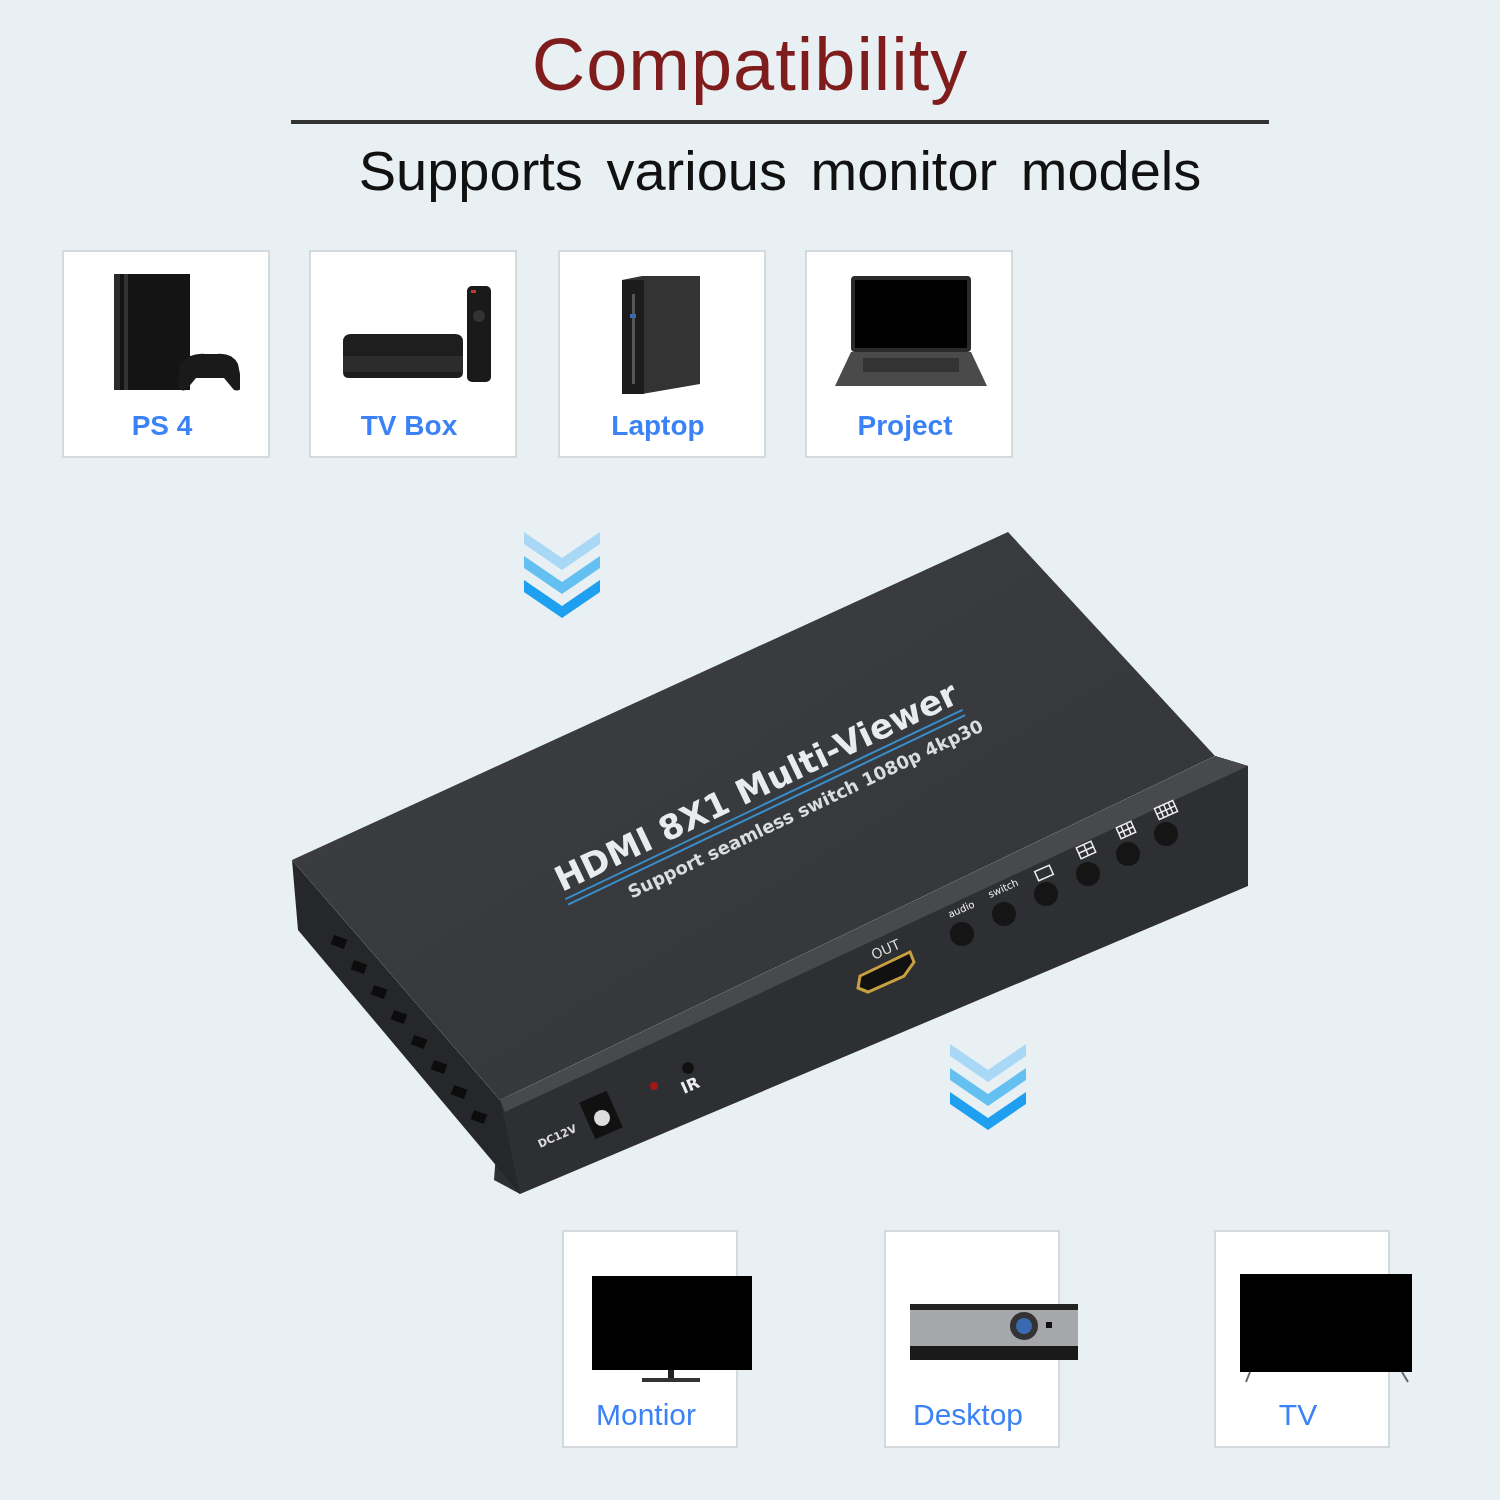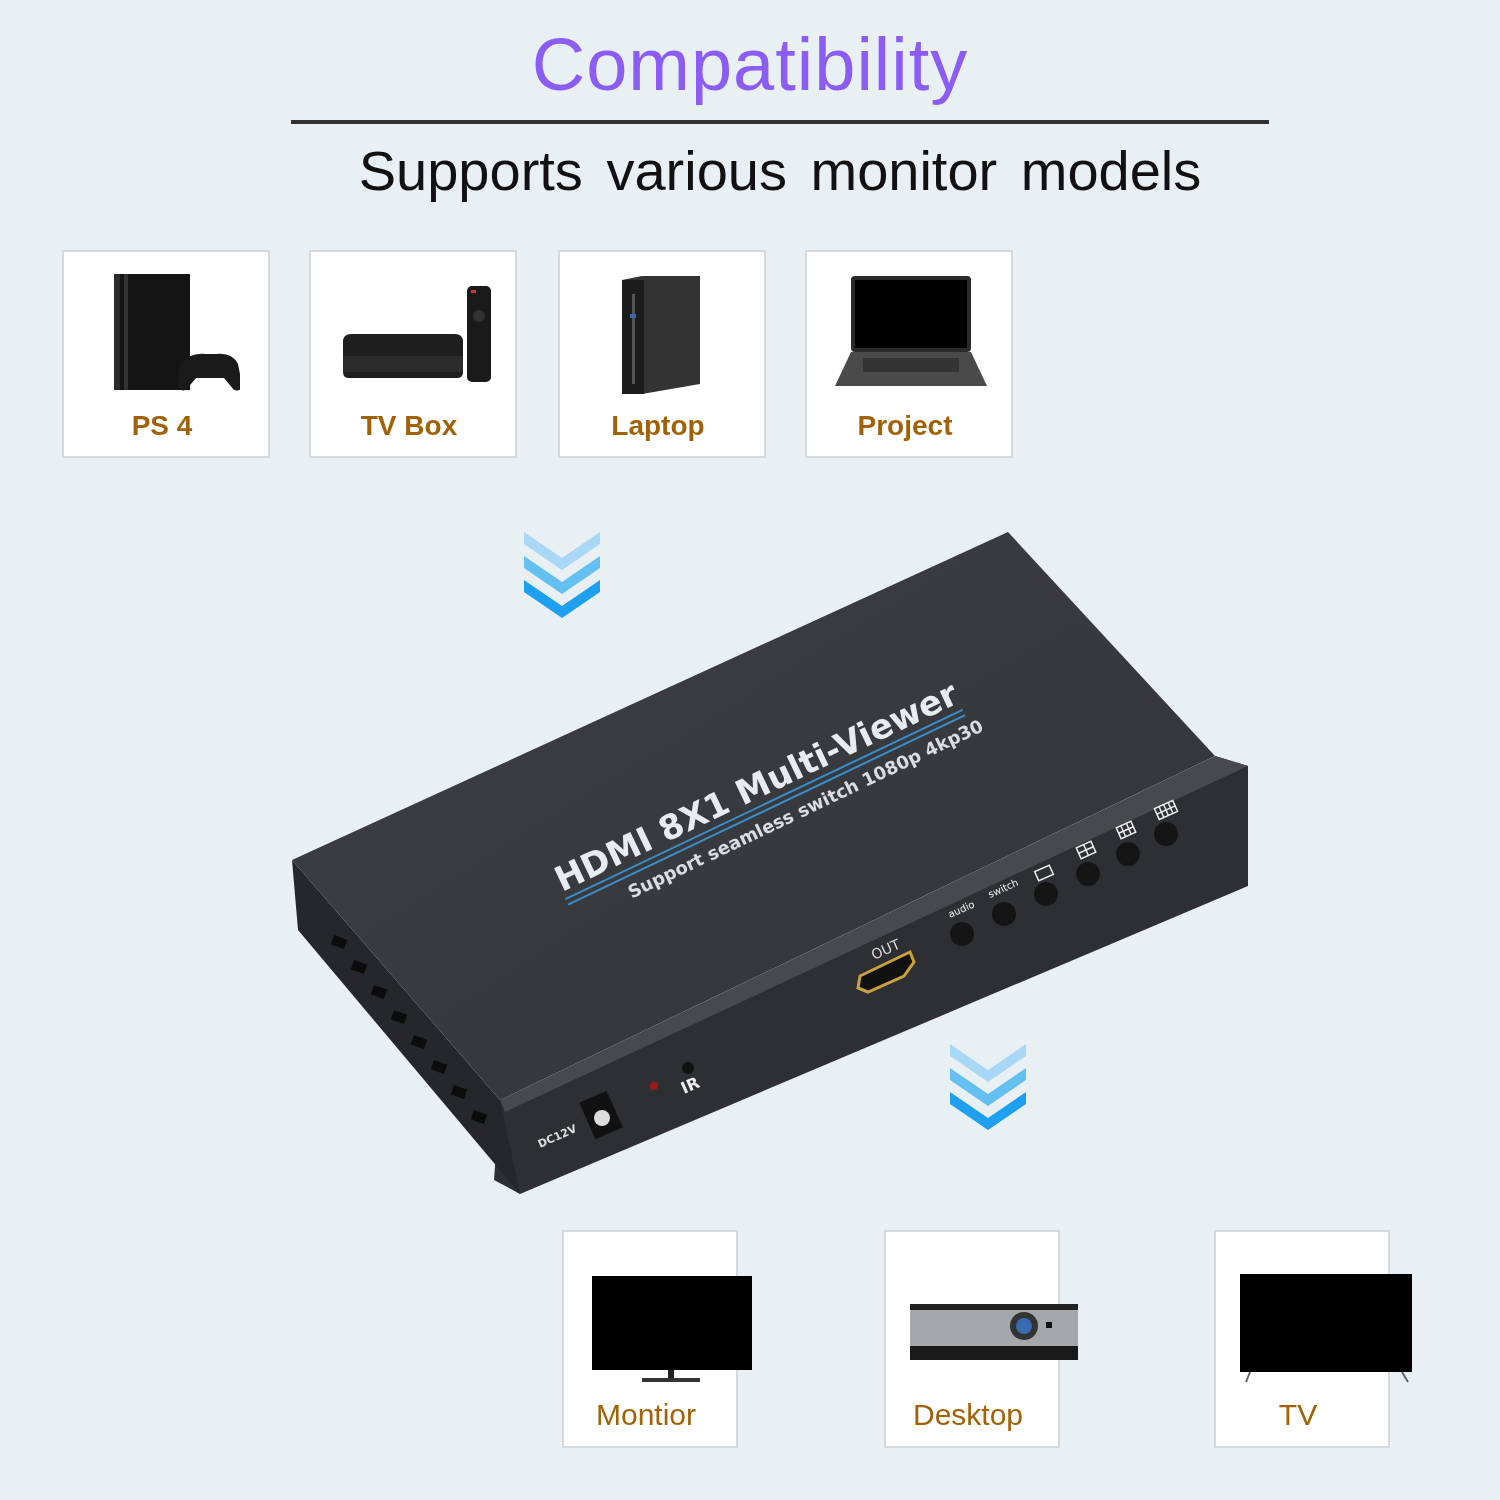--- a/index.html
+++ b/index.html
@@ -1,26 +1,26 @@
 <!DOCTYPE html>
 <html><head>
 <meta charset="utf-8">
 <style>
   * { box-sizing: border-box; margin: 0; padding: 0; }
   html, body { width: 1500px; height: 1500px; overflow: hidden; }
   body { background: #e9f0f4; font-family: "Liberation Sans", sans-serif; position: relative; }
 
   .title { position: absolute; top: 22px; left: 0; width: 1500px; text-align: center;
-    font-size: 74px; color: #8b5cf6; letter-spacing: 1px; }
+    font-size: 74px; color: #7f1d1d; letter-spacing: 1px; }
   .rule { position: absolute; top: 120px; left: 291px; width: 978px; height: 4px; background: #333; }
   .subtitle { position: absolute; top: 138px; left: 0; width: 1560px; text-align: center;
     font-size: 56px; color: #111; word-spacing: 8px; }
 
   .card { position: absolute; background: #fff; border: 2px solid #d3d9dd; }
-  .card .label { position: absolute; left: 0; right: 8px; text-align: center; color: #a16207; font-size: 28px; font-weight: bold; }
+  .card .label { position: absolute; left: 0; right: 8px; text-align: center; color: #3b82f6; font-size: 28px; font-weight: bold; }
   .card.top { width: 208px; height: 208px; top: 250px; }
   .card.top .label { top: 158px; }
   .card.bot { width: 176px; height: 218px; top: 1230px; padding-left: 6px; }
   .card.bot .label { top: 166px; font-weight: normal; font-size: 30px; }
 
   .chev { position: absolute; width: 80px; height: 90px; }
 
   .device { position: absolute; left: 290px; top: 530px; width: 960px; height: 670px; }
 </style>
 </head>

